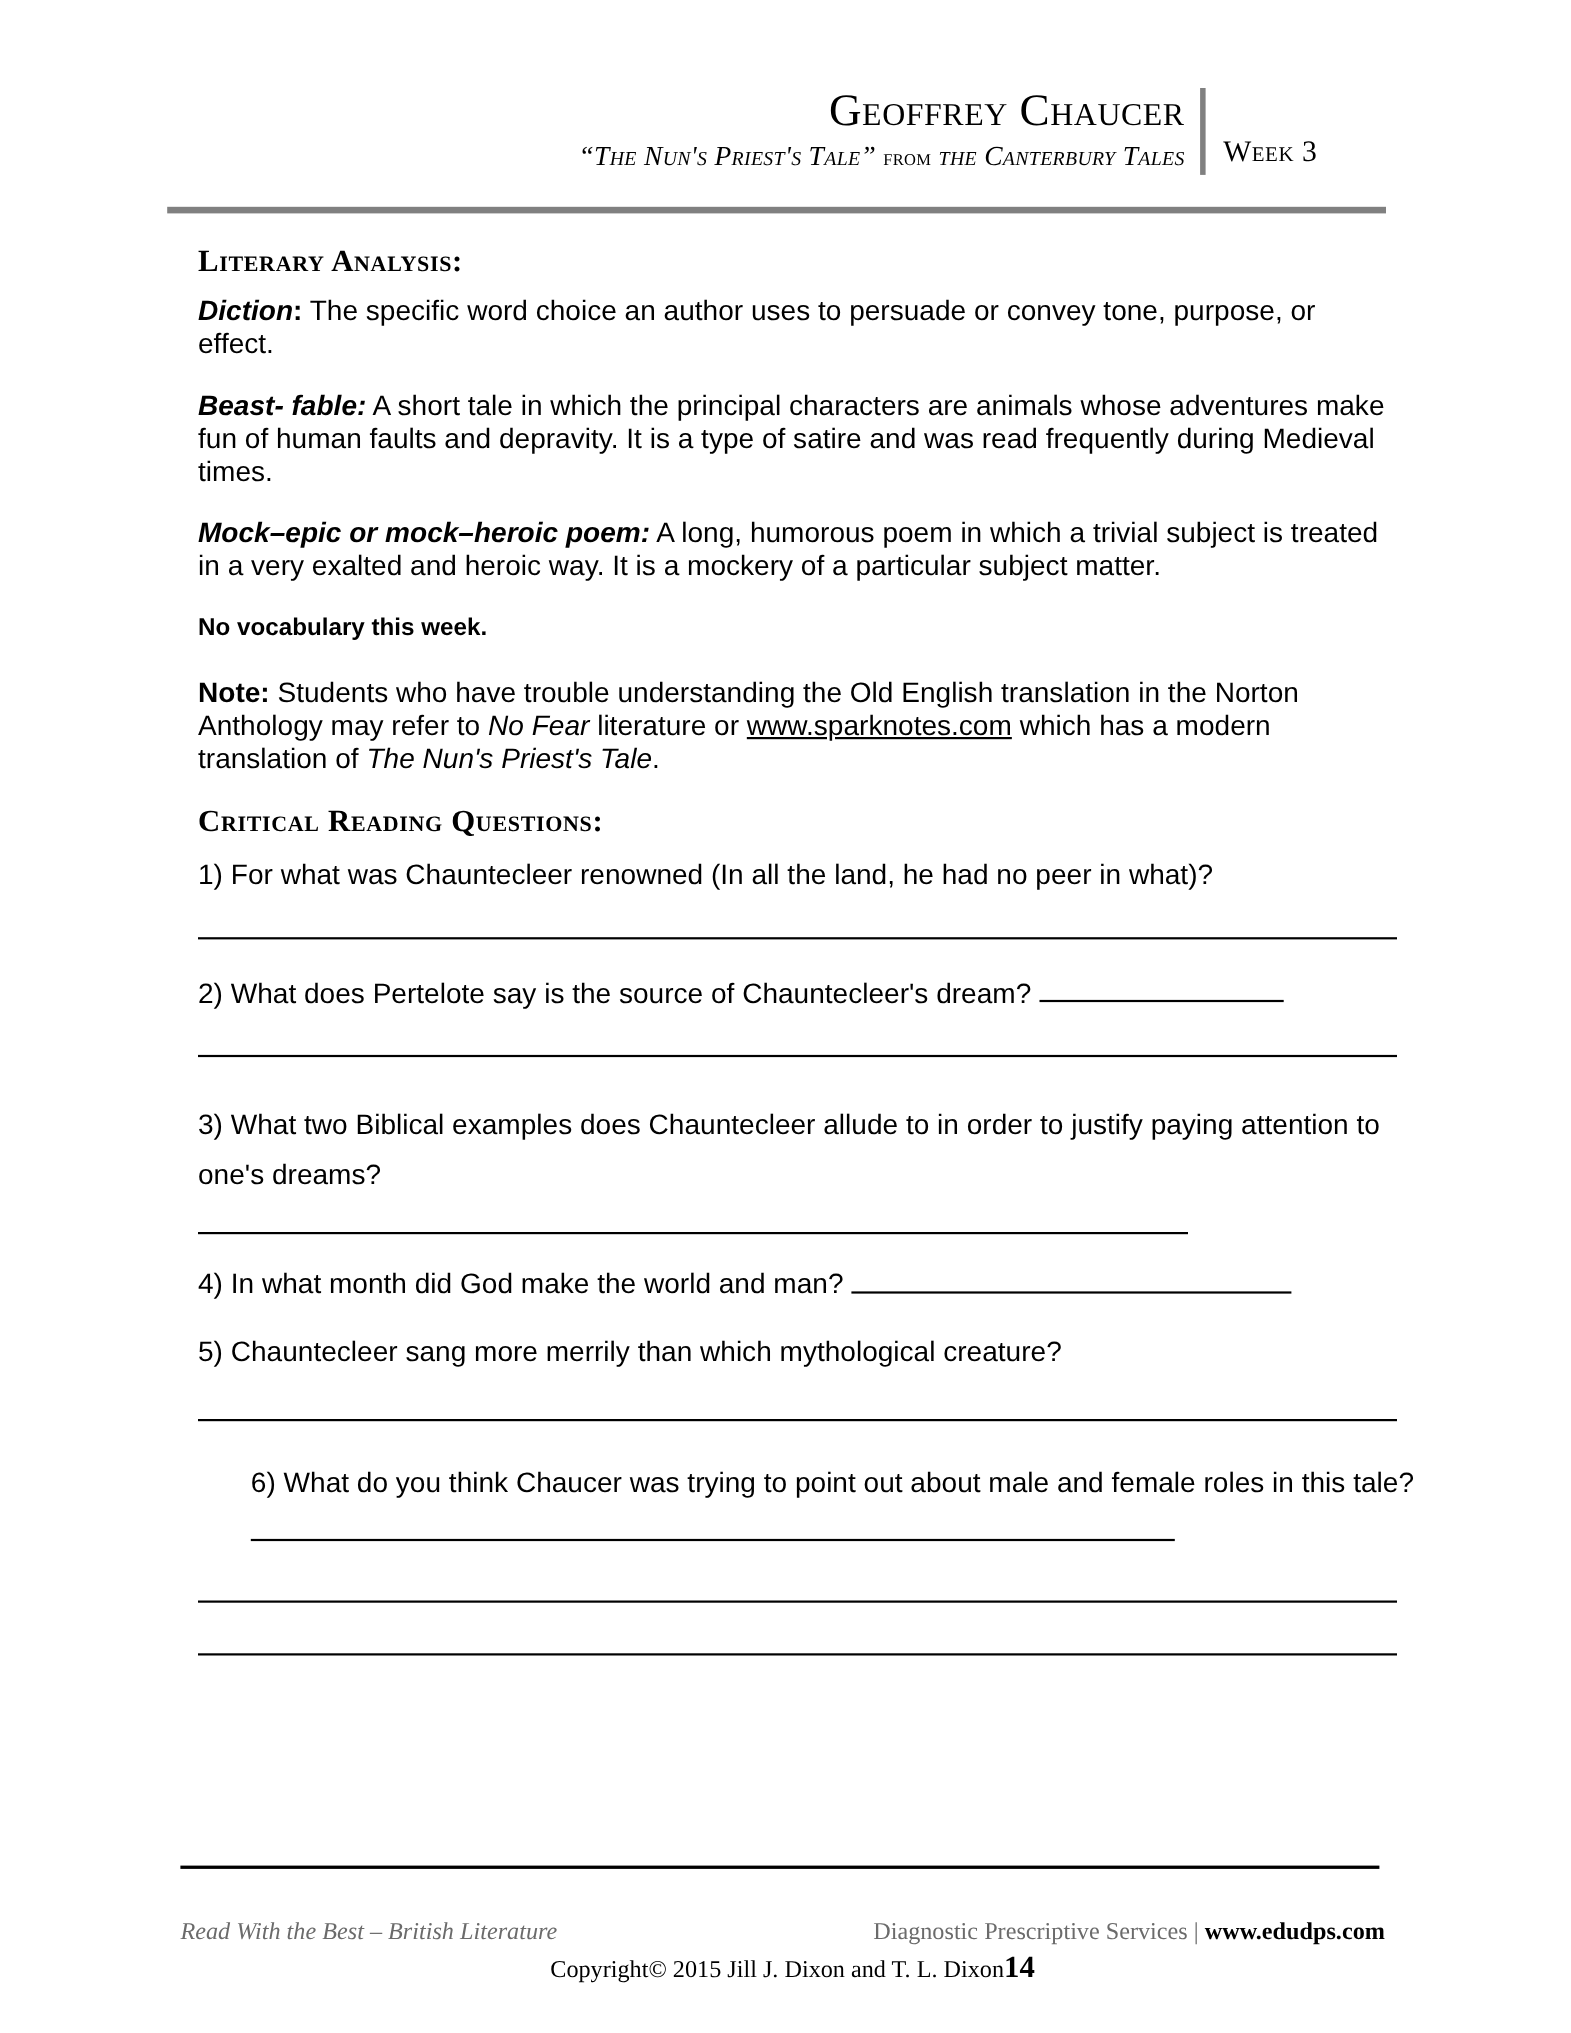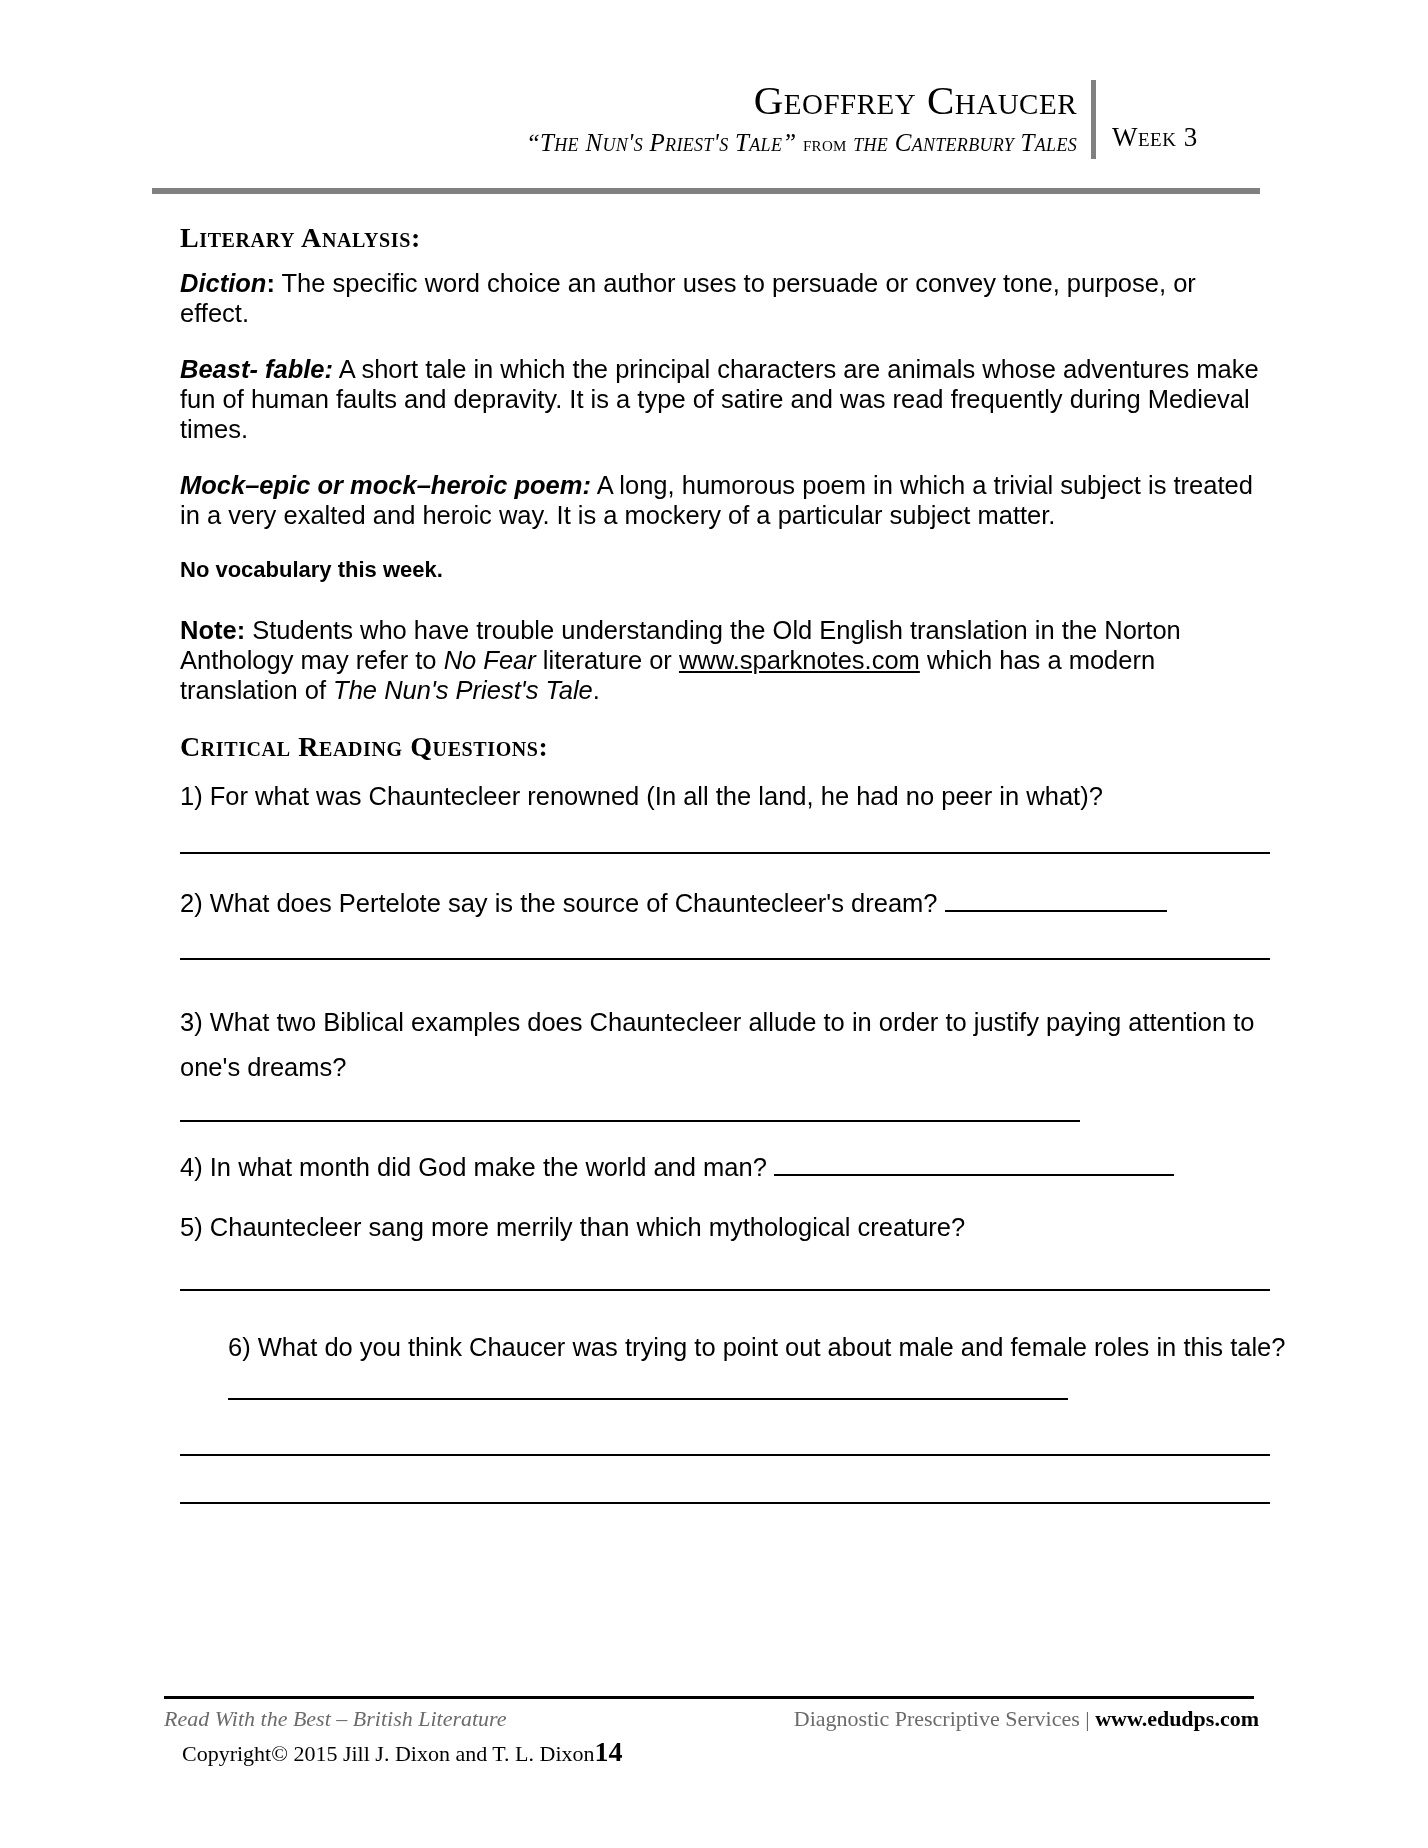--- a/index.html
+++ b/index.html
@@ -172,21 +172,21 @@
     position: absolute;
     left: 164px;
     top: 1696px;
     width: 1090px;
     height: 2.5px;
     background: #000000;
   }
   .footer {
     position: absolute;
     left: 164px;
-    top: 1706px;
+    top: 1743px;
     width: 1095px;
     font-family: "Liberation Serif", serif;
   }
   .footer-row {
     display: flex;
     justify-content: space-between;
     align-items: baseline;
   }
   .footer-left-top {
     font-style: italic;
@@ -197,21 +197,21 @@
     font-size: 22px;
     color: #6b6b6b;
     white-space: nowrap;
   }
   .footer-right-top .site {
     font-weight: bold;
     color: #000000;
   }
   .footer-row2 {
     display: flex;
-    justify-content: flex-start;
+    justify-content: center;
     align-items: baseline;
     margin-top: 4px;
     padding-left: 18px;
   }
   .footer-copy {
     font-size: 22px;
     color: #000000;
   }
   .footer-pageno {
     font-size: 28px;

